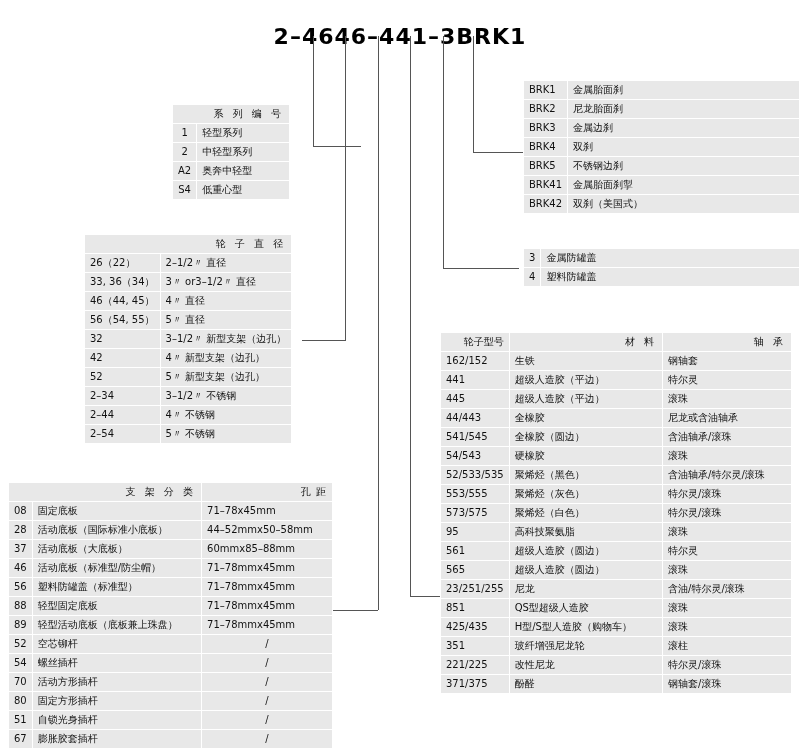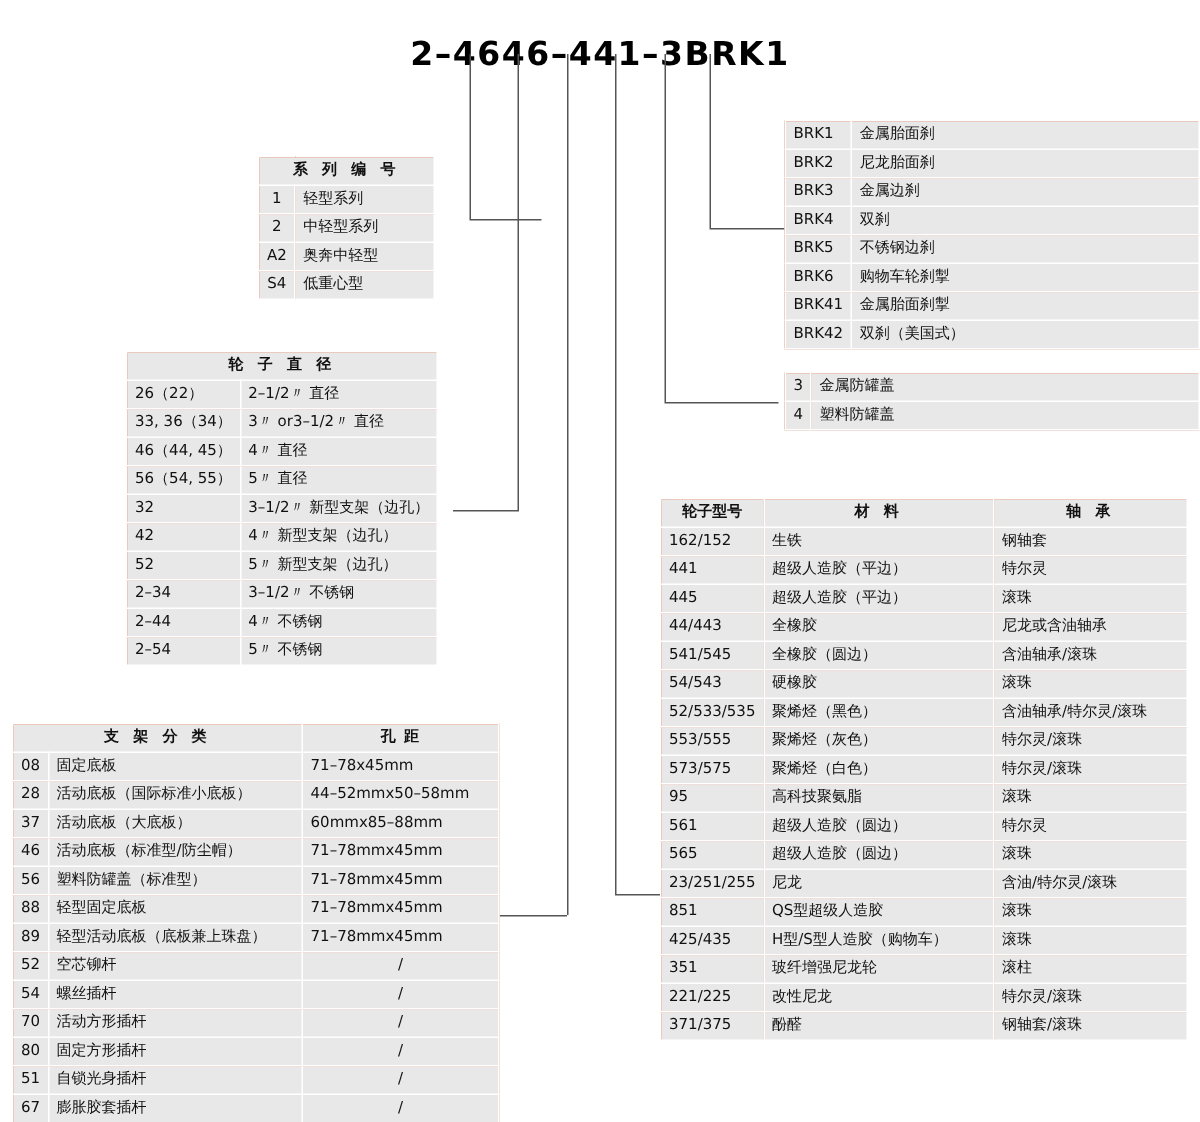--- a/index.html
+++ b/index.html
@@ -27,22 +27,22 @@
     font-size:10px;
   }
   table.tbl td,table.tbl th{
     border:1px solid #ffffff;
     padding:2px 5px;
     background:#e8e8e8;
     white-space:nowrap;
     line-height:14px;
   }
   table.tbl th{
-    font-weight:bold;
-    text-align:center;
+    font-weight:normal;
+    text-align:right;
     letter-spacing:3px;
   }
   .num-col{text-align:left;width:1%;}
   .ctr{text-align:center;}
   
   .ln{position:absolute;background:#555;}
   .h{height:1px;}
   .v{width:1px;}
 </style>
 </head>
@@ -108,24 +108,20 @@
   </tr>
   <tr>
     <td class="num-col">BRK4</td>
     <td>双刹</td>
   </tr>
   <tr>
     <td class="num-col">BRK5</td>
     <td>不锈钢边刹</td>
   </tr>
   <tr>
-    <td class="num-col">BRK6</td>
-    <td>购物车轮刹掣</td>
-  </tr>
-  <tr>
     <td class="num-col">BRK41</td>
     <td>金属胎面刹掣</td>
   </tr>
   <tr>
     <td class="num-col">BRK42</td>
     <td>双刹（美国式）</td>
   </tr>
 </tbody>
   </table>
 

